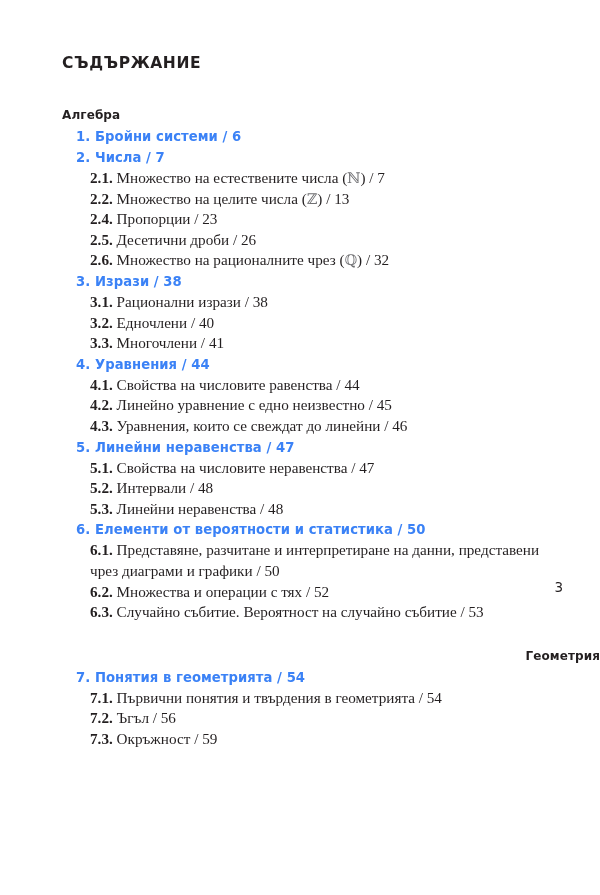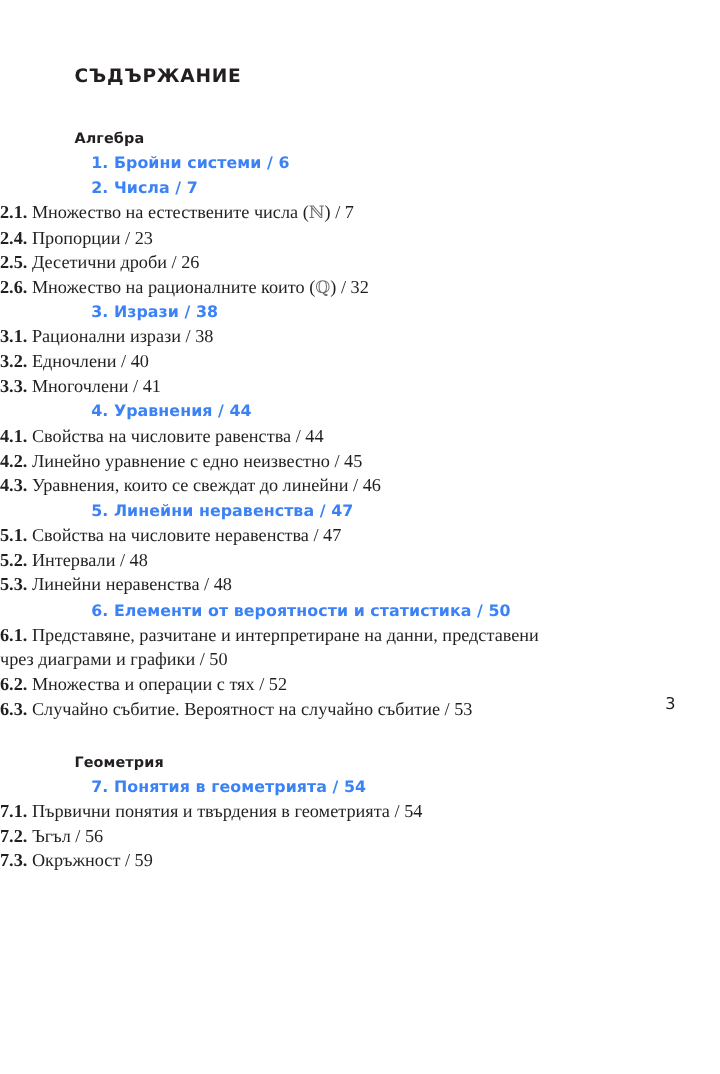--- a/index.html
+++ b/index.html
@@ -48,36 +48,38 @@
     margin-left: 62px;
     font-family: "DejaVu Sans", "Liberation Sans", sans-serif;
     font-weight: 700;
     font-size: 12px;
     line-height: 21px;
     color: #231f20;
     letter-spacing: 0.1px;
   }
   .part.spaced-top {
     margin-top: 23px;
+    text-align: right;
   }
 
   
   .chapter {
     margin-left: 76px;
     font-family: "DejaVu Sans", "Liberation Sans", sans-serif;
     font-weight: 700;
     font-size: 13.2px;
     line-height: 21px;
     color: #3b82f6;
     letter-spacing: 0.05px;
     white-space: nowrap;
   }
 
   
   .entry {
+    margin-left: 90px;
     font-family: "Liberation Serif", "DejaVu Serif", serif;
     font-size: 15.2px;
     line-height: 20.6px;
     color: #231f20;
     max-width: 470px;
   }
   .entry .num {
     font-weight: 700;
   }
   .entry .bb {
@@ -101,23 +103,24 @@
 
 <div class="page">
 
   <div class="toc-title">СЪДЪРЖАНИЕ</div>
 
   <div class="content" id="toc-content">
       <div class="part">Алгебра</div>
       <div class="chapter">1. Бройни системи / 6</div>
       <div class="chapter">2. Числа / 7</div>
       <div class="entry"><span class="num">2.1.</span><span> Множество на естествените числа (</span><span class="bb">ℕ</span><span>) / 7</span></div>
+      <div class="entry"><span class="num">2.2.</span><span> Множество на целите числа (</span><span class="bb">ℤ</span><span>) / 13</span></div>
       <div class="entry"><span class="num">2.4.</span><span> Пропорции / 23</span></div>
       <div class="entry"><span class="num">2.5.</span><span> Десетични дроби / 26</span></div>
-      <div class="entry"><span class="num">2.6.</span><span> Множество на рационалните които (</span><span class="bb">ℚ</span><span>) / 32</span></div>
+      <div class="entry"><span class="num">2.6.</span><span> Множество на рационалните чрез (</span><span class="bb">ℚ</span><span>) / 32</span></div>
       <div class="chapter">3. Изрази / 38</div>
       <div class="entry"><span class="num">3.1.</span><span> Рационални изрази / 38</span></div>
       <div class="entry"><span class="num">3.2.</span><span> Едночлени / 40</span></div>
       <div class="entry"><span class="num">3.3.</span><span> Многочлени / 41</span></div>
       <div class="chapter">4. Уравнения / 44</div>
       <div class="entry"><span class="num">4.1.</span><span> Свойства на числовите равенства / 44</span></div>
       <div class="entry"><span class="num">4.2.</span><span> Линейно уравнение с едно неизвестно / 45</span></div>
       <div class="entry"><span class="num">4.3.</span><span> Уравнения, които се свеждат до линейни / 46</span></div>
       <div class="chapter">5. Линейни неравенства / 47</div>
       <div class="entry"><span class="num">5.1.</span><span> Свойства на числовите неравенства / 47</span></div>

